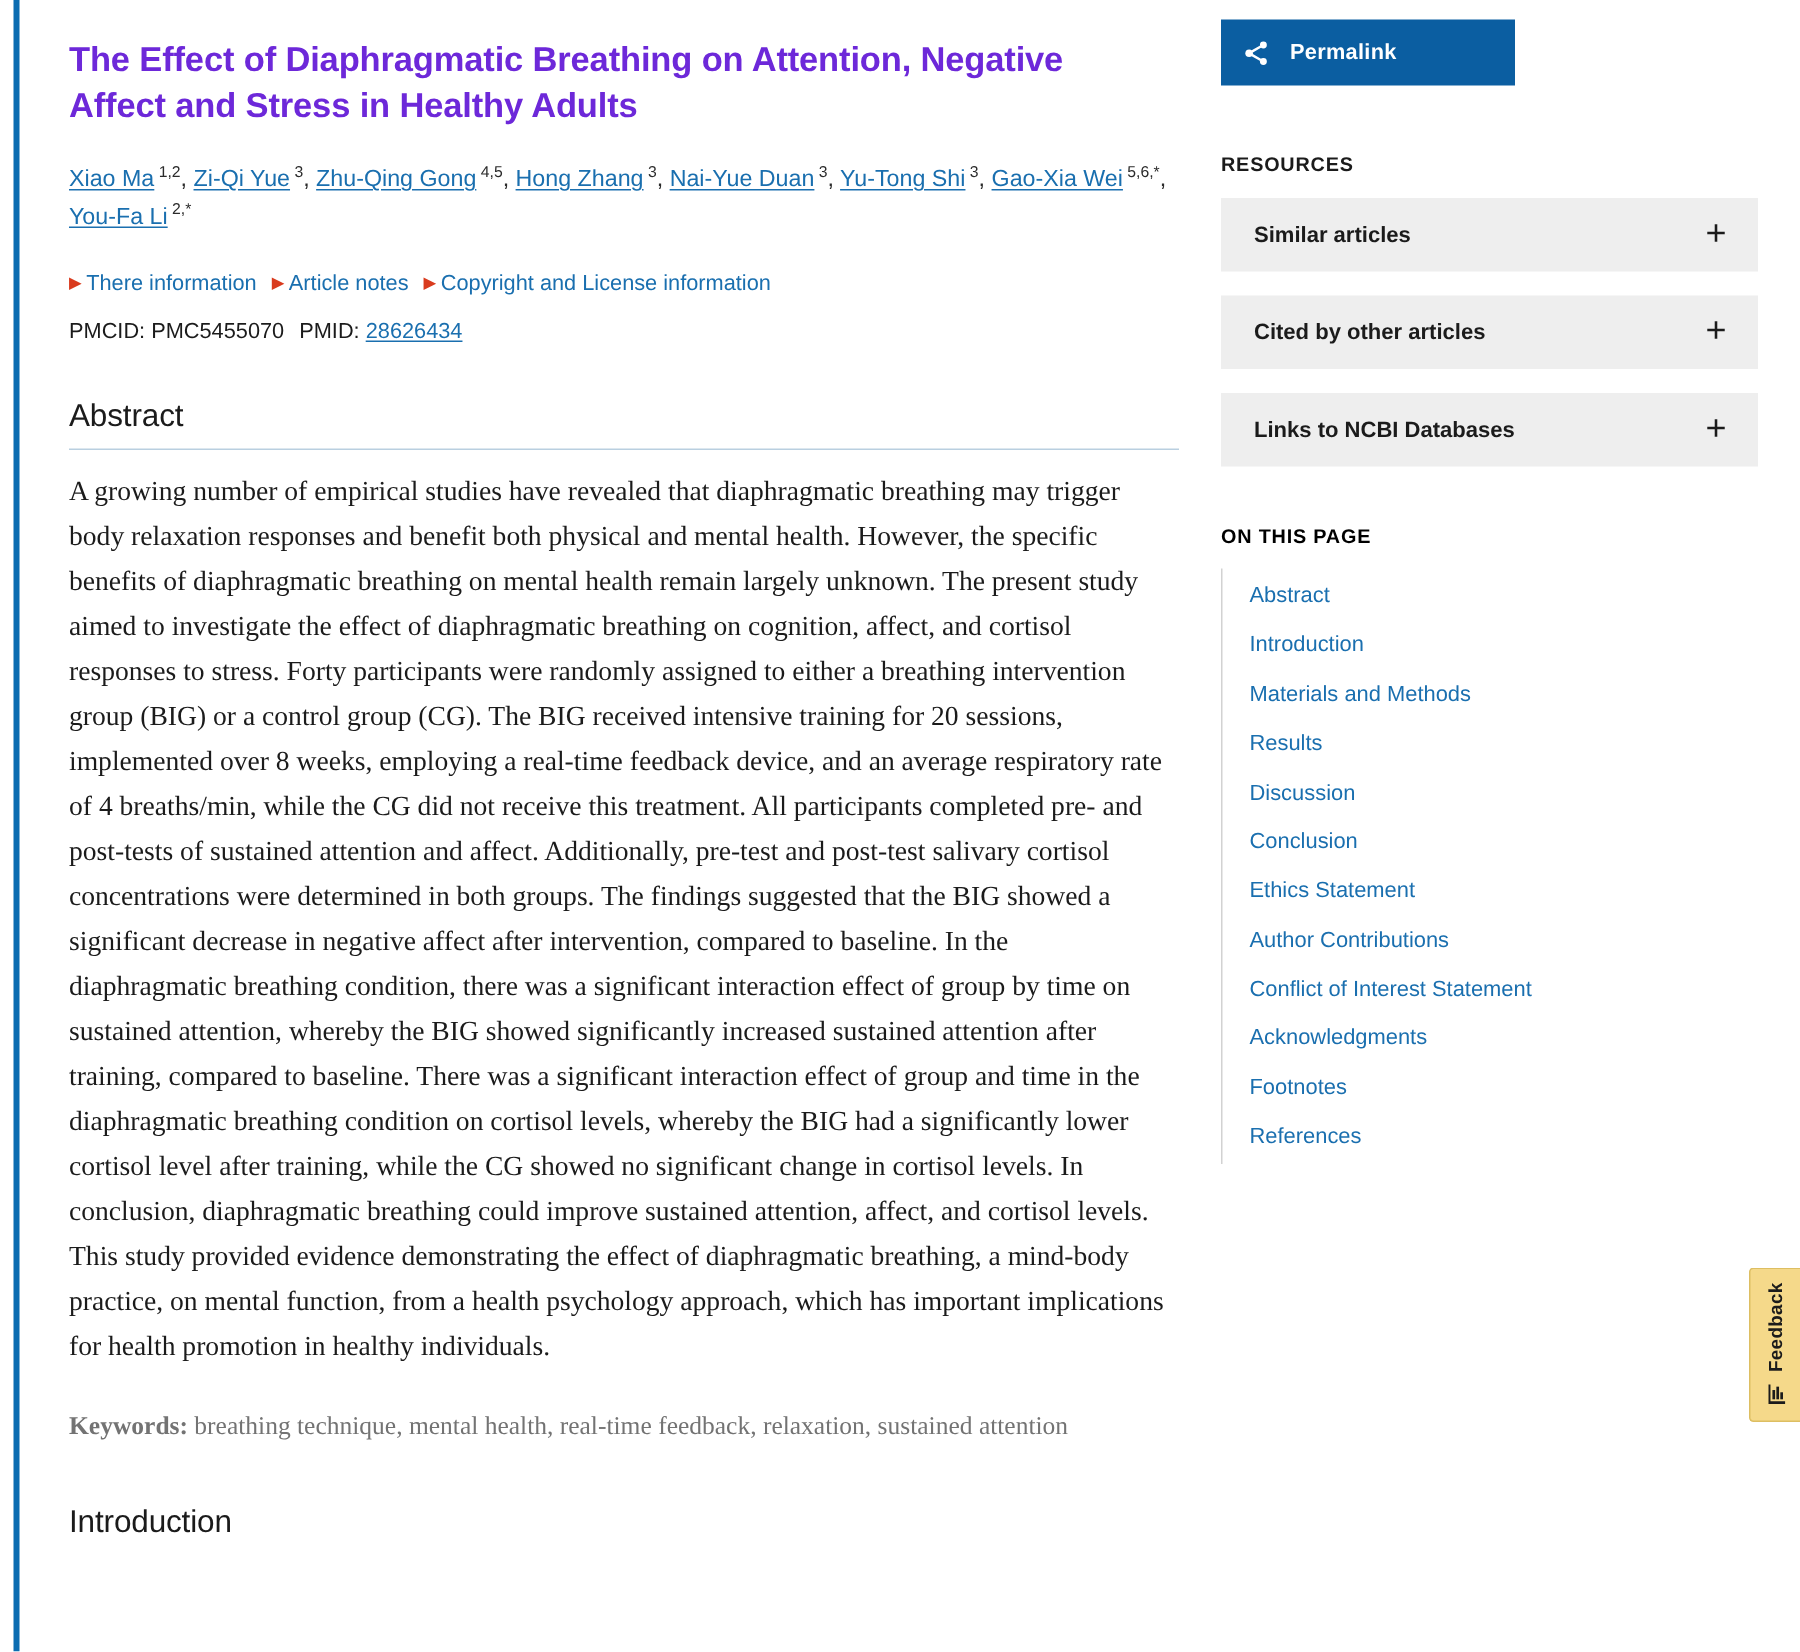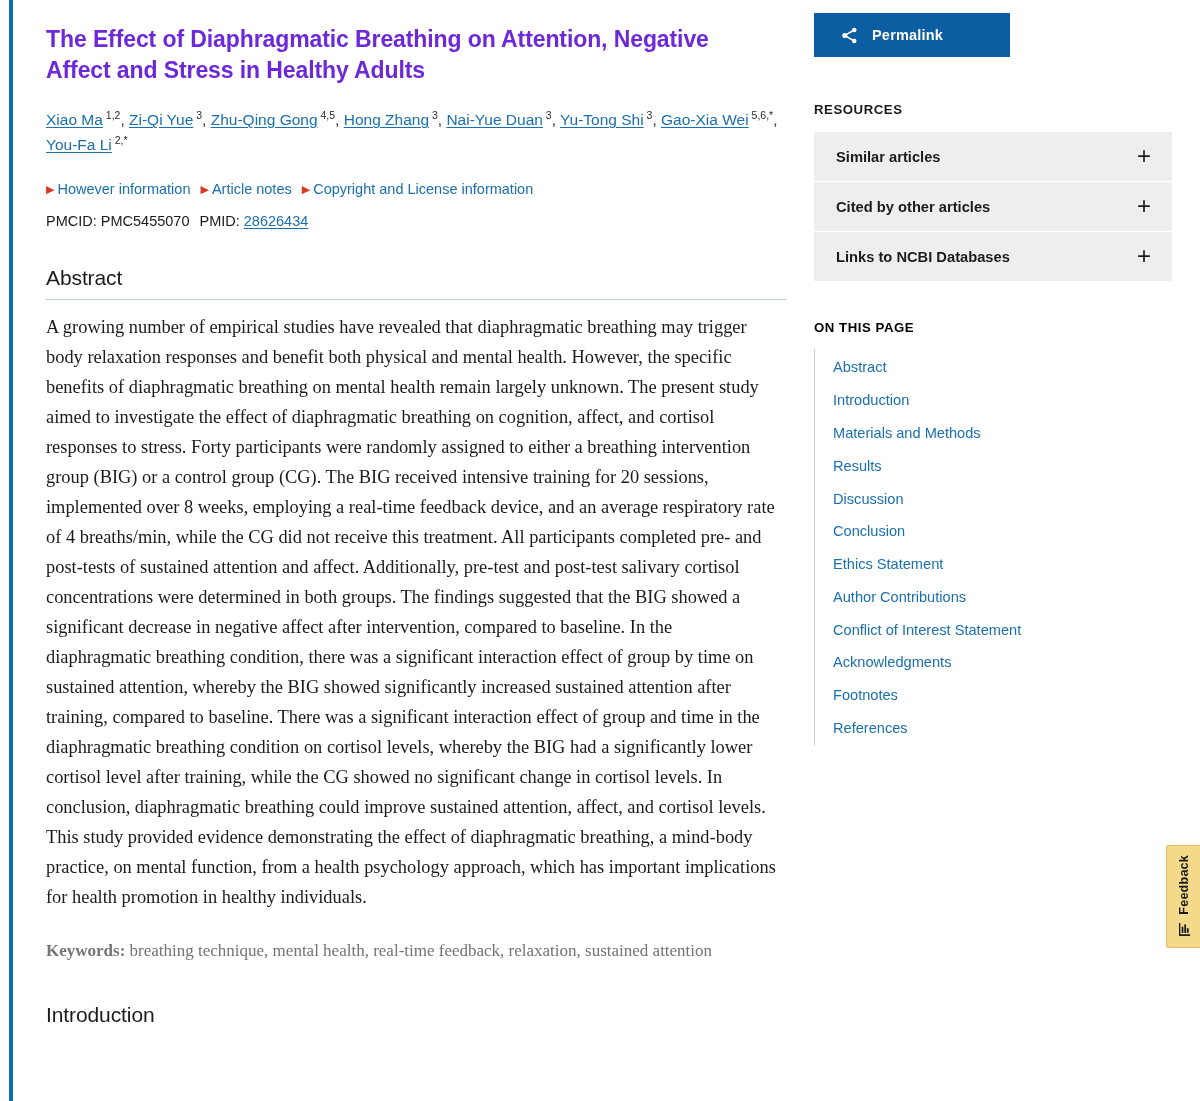--- a/index.html
+++ b/index.html
@@ -133,21 +133,21 @@
 
   .permalink-btn {
     display: flex;
     align-items: center;
     width: 196px;
     height: 44px;
     background: #0b5ea1;
     border: none;
     cursor: pointer;
     margin-top: 13px;
-    padding: 12px;
+    padding: 0;
   }
   .permalink-btn .share-ico {
     width: 46px;
     display: flex;
     align-items: center;
     justify-content: center;
   }
   .permalink-btn .plabel {
     color: #ffffff;
     font-size: 14.5px;
@@ -164,21 +164,21 @@
   }
 
   .accordion { margin-top: 15px; }
   .acc-item {
     background: #eeeeee;
     height: 49px;
     display: flex;
     align-items: center;
     justify-content: space-between;
     padding: 0 21px 0 22px;
-    margin-bottom: 1px;
+    margin-bottom: 16px;
     cursor: pointer;
   }
   .acc-label {
     font-size: 14.7px;
     font-weight: bold;
     color: #1b1b1b;
   }
   .acc-plus {
     font-size: 24px;
     line-height: 1;
@@ -241,21 +241,21 @@
 <body>
 
 <div class="left-rail"></div>
 
 <div class="article-col">
 
   <h1 class="article-title">The Effect of Diaphragmatic Breathing on Attention, Negative Affect and Stress in Healthy Adults</h1>
 
   <div class="authors"><a href="#">Xiao Ma</a><sup> 1,2</sup><span class="sep">, </span><a href="#">Zi-Qi Yue</a><sup> 3</sup><span class="sep">, </span><a href="#">Zhu-Qing Gong</a><sup> 4,5</sup><span class="sep">, </span><a href="#">Hong Zhang</a><sup> 3</sup><span class="sep">, </span><a href="#">Nai-Yue Duan</a><sup> 3</sup><span class="sep">, </span><a href="#">Yu-Tong Shi</a><sup> 3</sup><span class="sep">, </span><a href="#">Gao-Xia Wei</a><sup> 5,6,*</sup><span class="sep">, </span><a href="#">You-Fa Li</a><sup> 2,*</sup></div>
 
-  <div class="meta-links"><a href="#" class="mlink"><span class="tri">▶</span><span>However information</span></a><a href="#" class="mlink"><span class="tri">▶</span><span>Article notes</span></a><a href="#" class="mlink"><span class="tri">▶</span><span>Copyright and License information</span></a></div>
+  <div class="meta-links"><a href="#" class="mlink"><span class="tri">▶</span><span>There information</span></a><a href="#" class="mlink"><span class="tri">▶</span><span>Article notes</span></a><a href="#" class="mlink"><span class="tri">▶</span><span>Copyright and License information</span></a></div>
 
   <div class="ids">
     <span>PMCID:</span>
     <span>PMC5455070</span><span class="gap"></span>
     <span>PMID:</span>
     <a href="#">28626434</a>
   </div>
 
   <h2 class="section-head">Abstract</h2>
 

